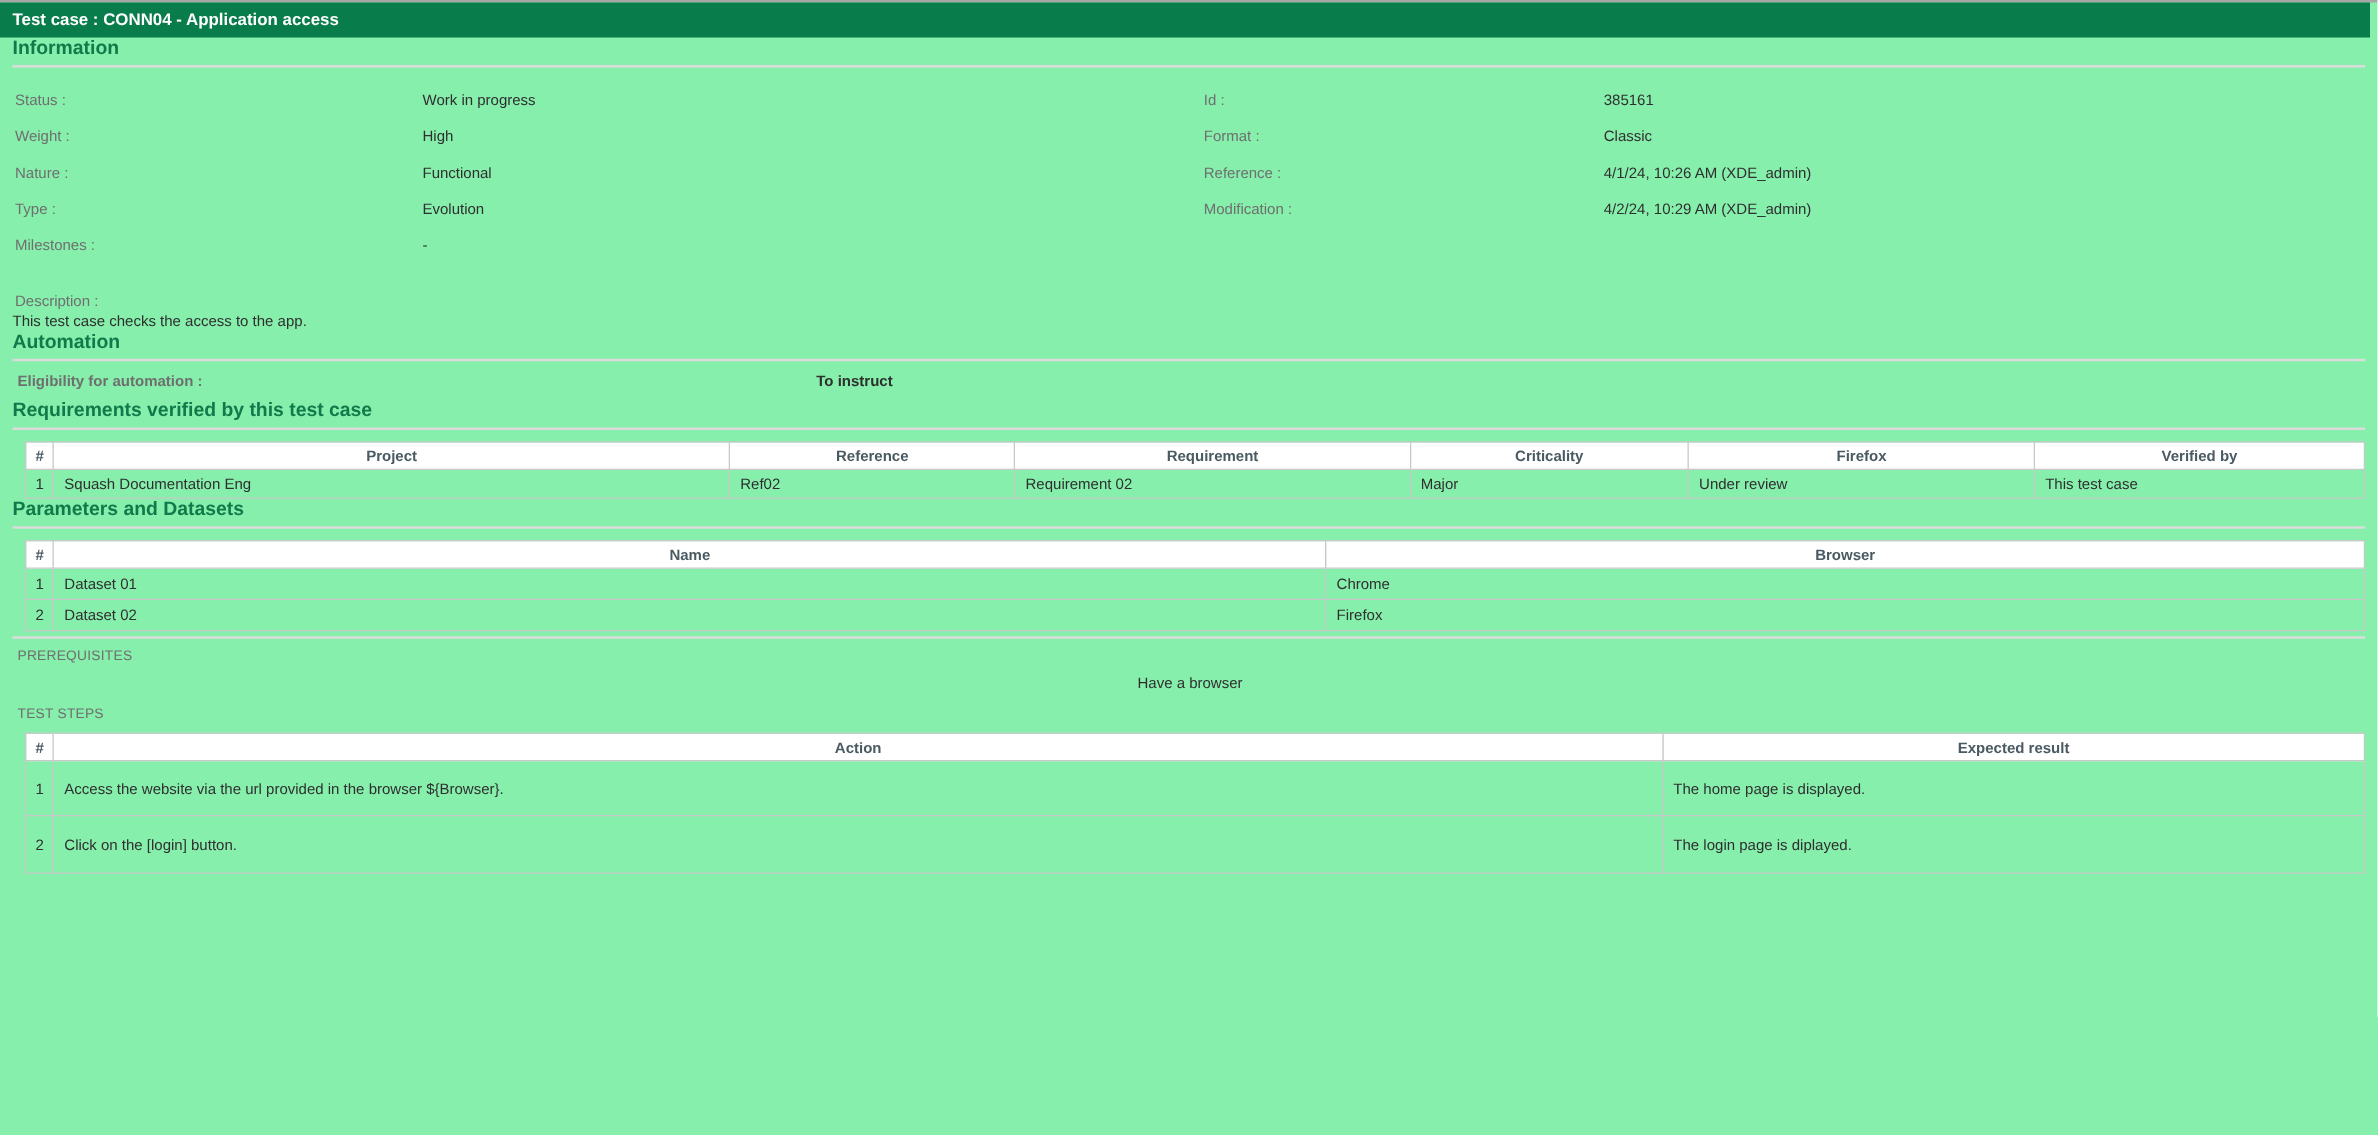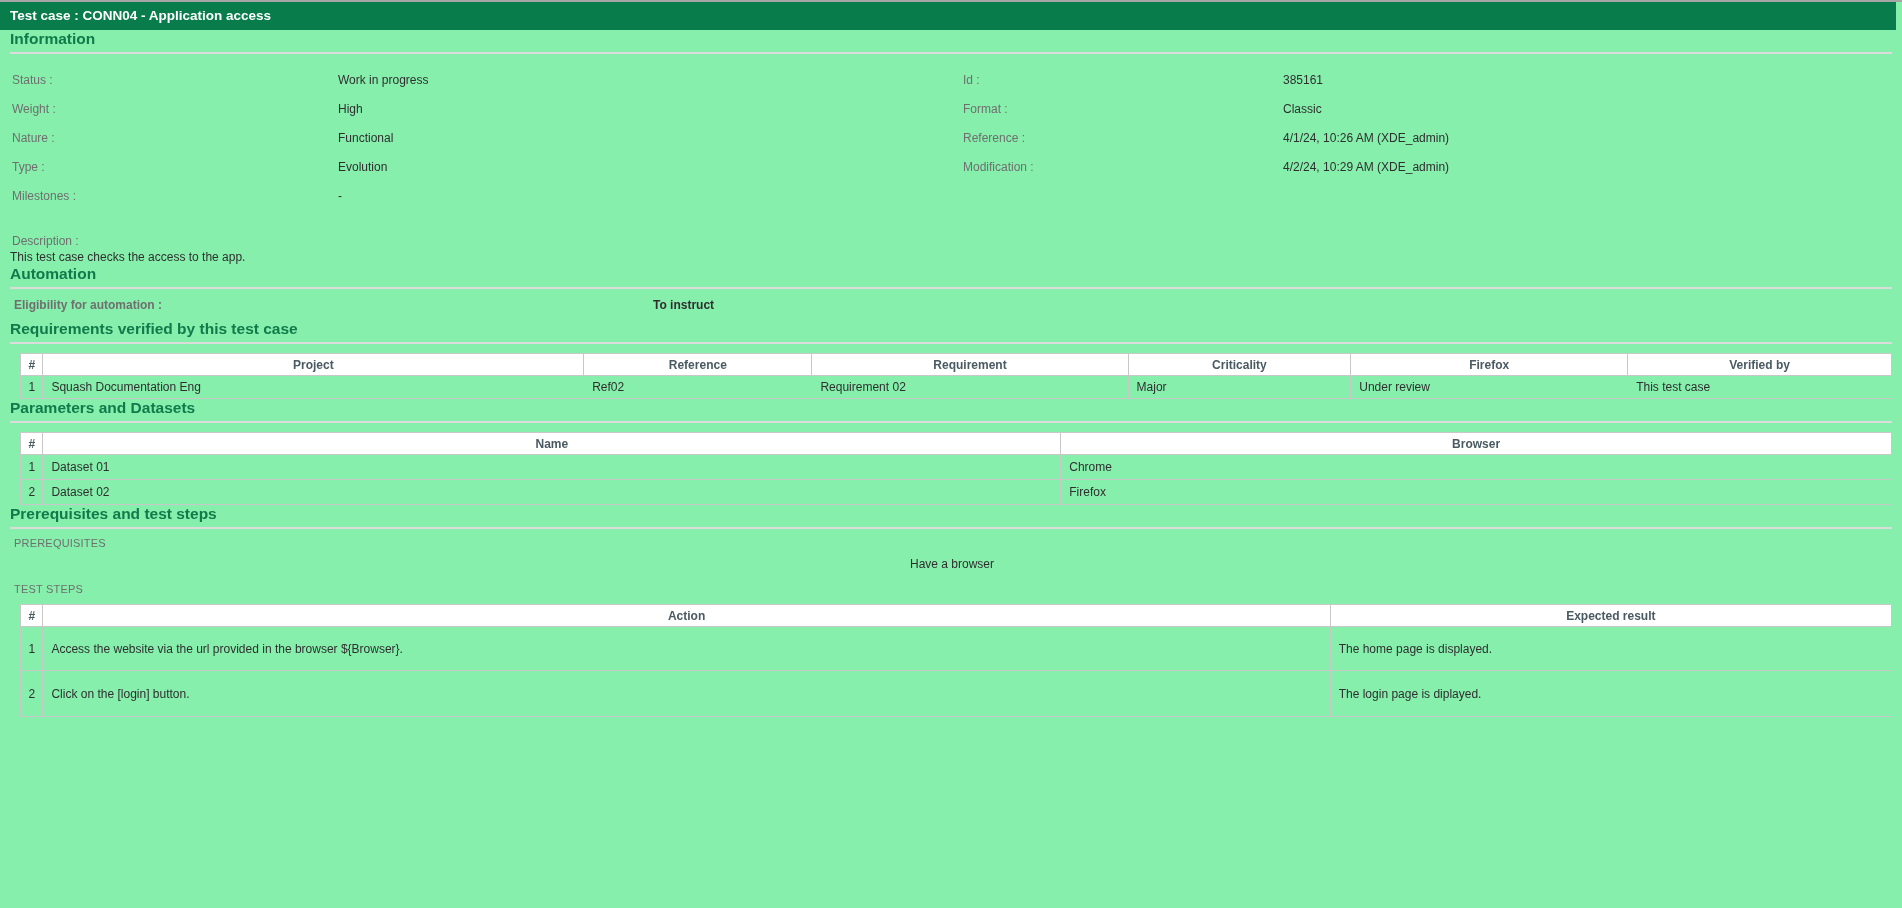--- a/index.html
+++ b/index.html
@@ -197,21 +197,20 @@
             <tr>
               <td>2</td>
               <td>Dataset 02</td>
               <td>Firefox</td>
             </tr>
           </tbody>
         </table>
     </section>
 
     <section>
-      <h2 class="section-heading mt-prereq">Prerequisites and test steps</h2>
       <div class="rule"></div>
       <div class="small-caps-label prereq-label">PREREQUISITES</div>
       <div class="prereq-value">Have a browser</div>
       <div class="small-caps-label teststeps-label">TEST STEPS</div>
       <table class="report-table steps-table">
         <colgroup>
           <col style="width:1.2%">
             <col style="width:68.8%">
             <col style="width:30%">
         </colgroup>

